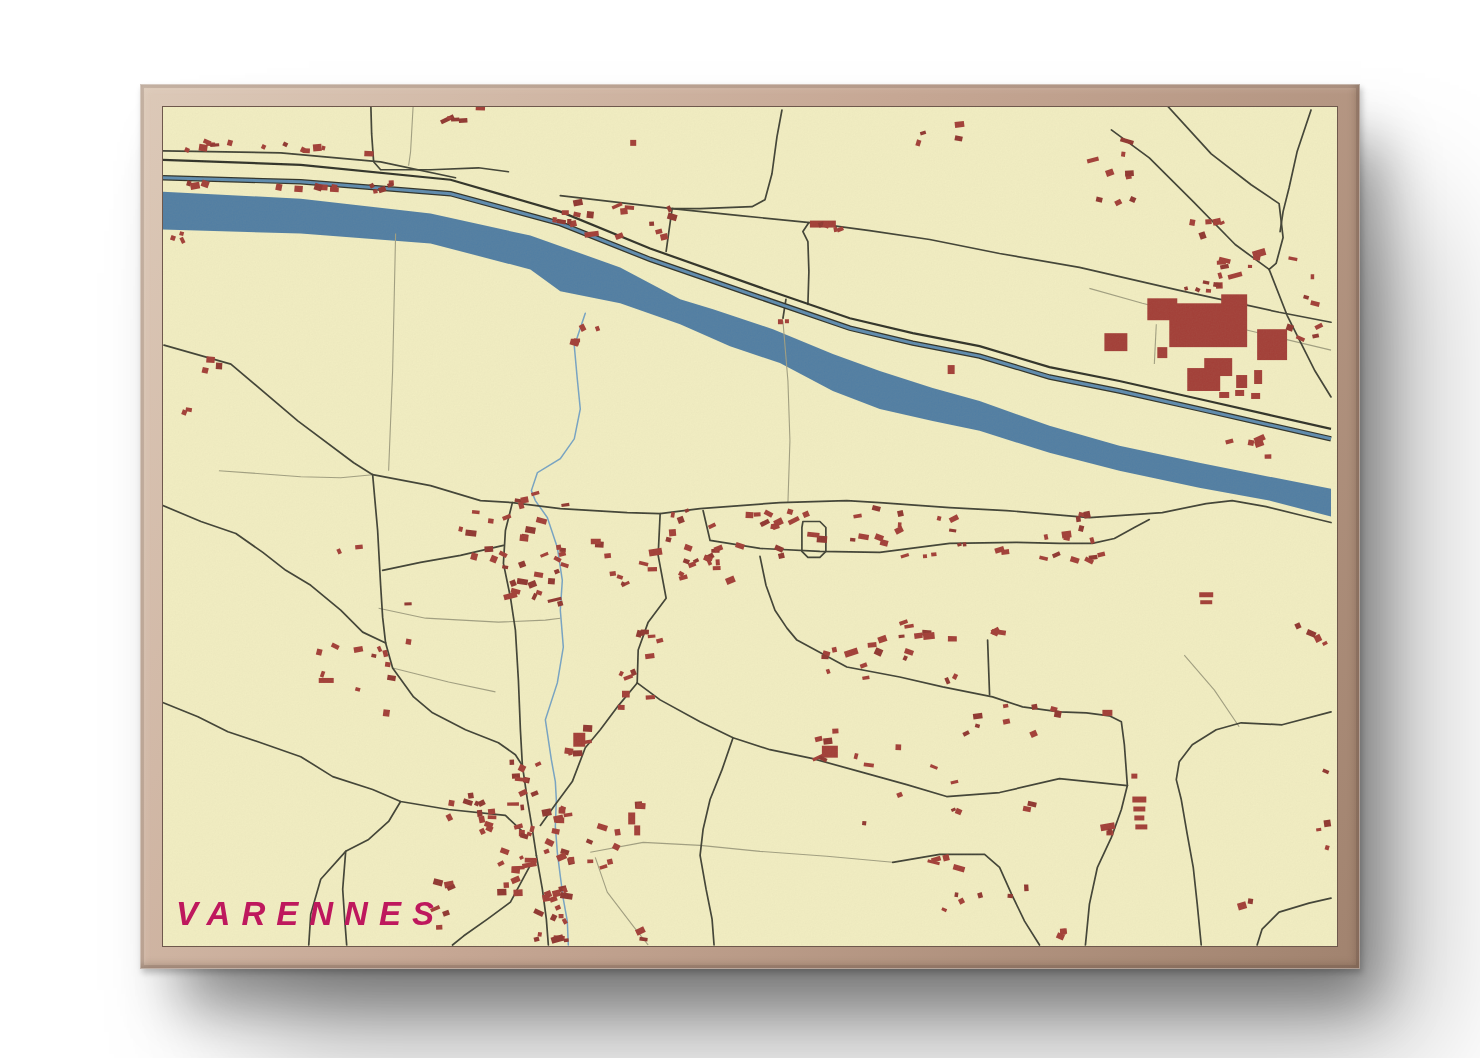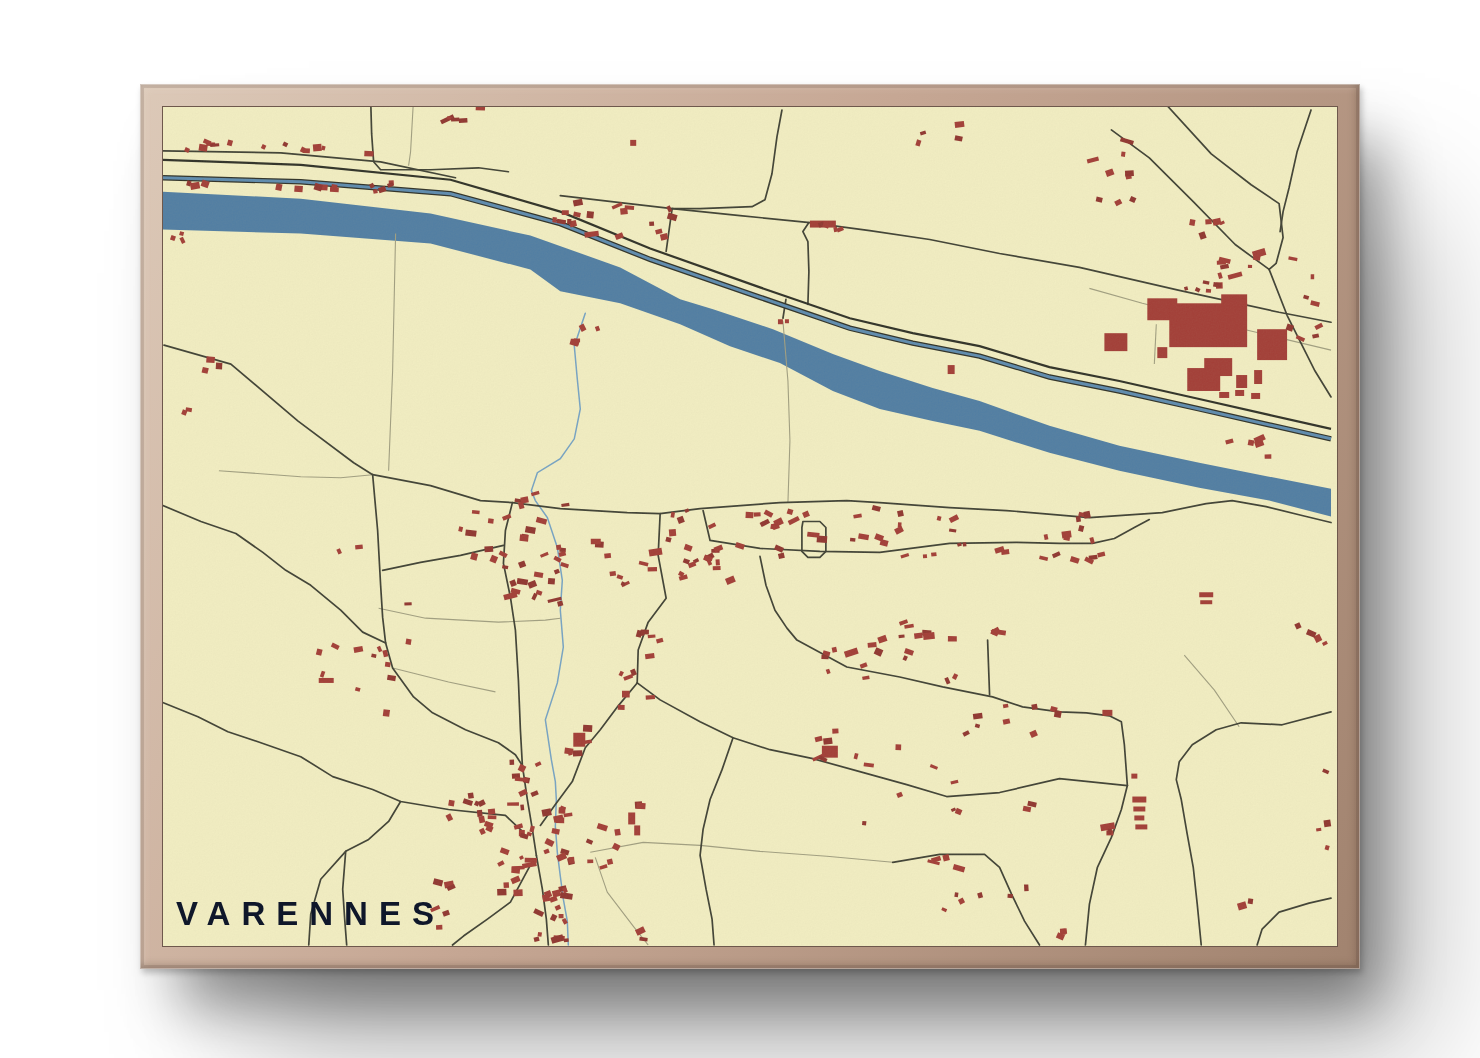--- a/index.html
+++ b/index.html
@@ -569,15 +569,15 @@
           <rect x="467.5686511797678" y="793.2744026016086" width="5.488691239152104" height="5.603625766001642" fill="#8f322d" transform="rotate(-8.9 470.3 796.1)"></rect>
         </g>
         <defs>
           <filter id="grain" x="0%" y="0%" width="100%" height="100%">
             <feTurbulence type="fractalNoise" baseFrequency="0.7" numOctaves="2" result="n"></feTurbulence>
             <feColorMatrix in="n" type="matrix" values="0 0 0 0 0.45 0 0 0 0 0.42 0 0 0 0 0.28 0.5 0.5 0.5 0 0"></feColorMatrix>
           </filter>
         </defs>
         <rect x="162" y="105" width="1176" height="842" filter="url(#grain)" opacity="0.1"></rect>
       </svg>
-    <div class="map-title" style="color: #0f172a;">VARENNES</div>
+    <div class="map-title" style="color: #be185d; font-style: italic;">VARENNES</div>
   </div>
 </div>
 
 </body></html>

